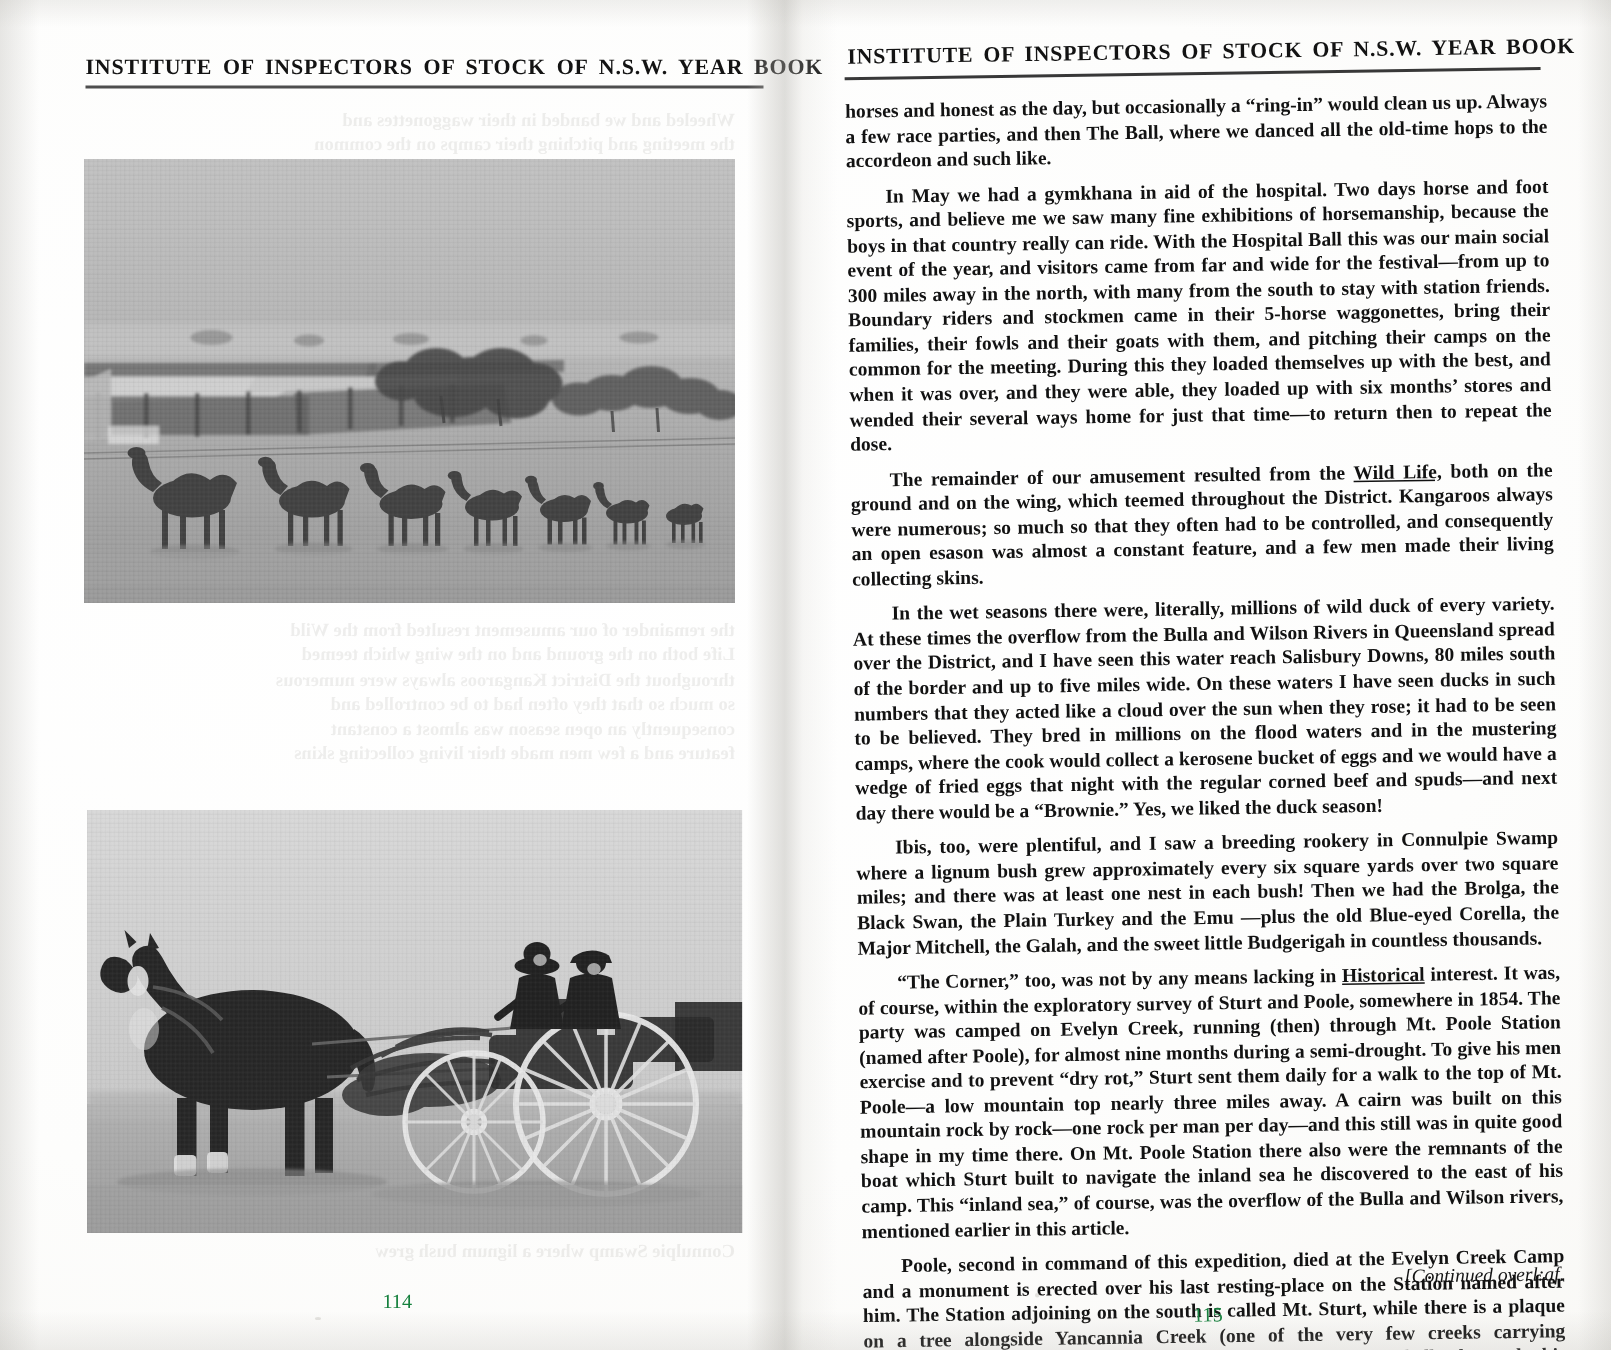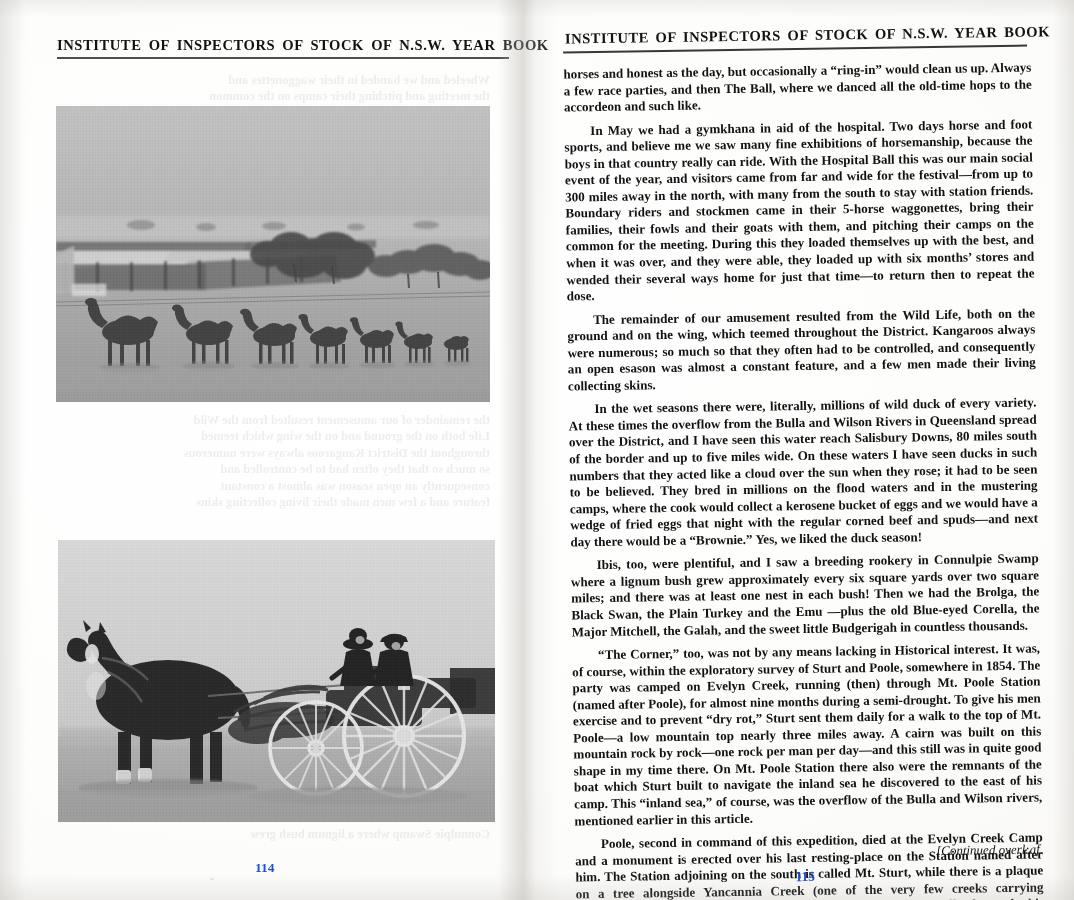--- a/index.html
+++ b/index.html
@@ -120,41 +120,41 @@
     font-weight: bold;
     -webkit-font-smoothing: none;
   }
   .body-col p {
     margin: 0 0 0 0;
     text-indent: 26px;
     hyphens: none;
   }
   .body-col p.first { text-indent: 0; }
   .body-col p + p { margin-top: 7px; }
-  .body-col b, .body-col strong { font-weight: bold; }
+  .body-col b, .body-col strong { font-weight: bold; text-decoration: underline; }
 
   .continued {
     position: absolute;
     left: 20px;
     top: 848px;
     width: 468px;
     text-align: right;
     font-family: "Liberation Serif", serif;
     font-style: italic;
     font-size: 13px;
     color: #141414;
   }
 
   
   .folio {
     position: absolute;
     font-family: "Liberation Serif", serif;
-    font-weight: bold;
+    font-weight: normal;
     font-size: 13.5px;
-    color: #1d4ed8;
+    color: #15803d;
   }
   .folio-left  { left: 255px; top: 860px; }
   .folio-right { left: 240px; top: 872px; }
 
   
   .photo {
     position: absolute;
     overflow: hidden;
     filter: grayscale(1) contrast(1.02);
   }

